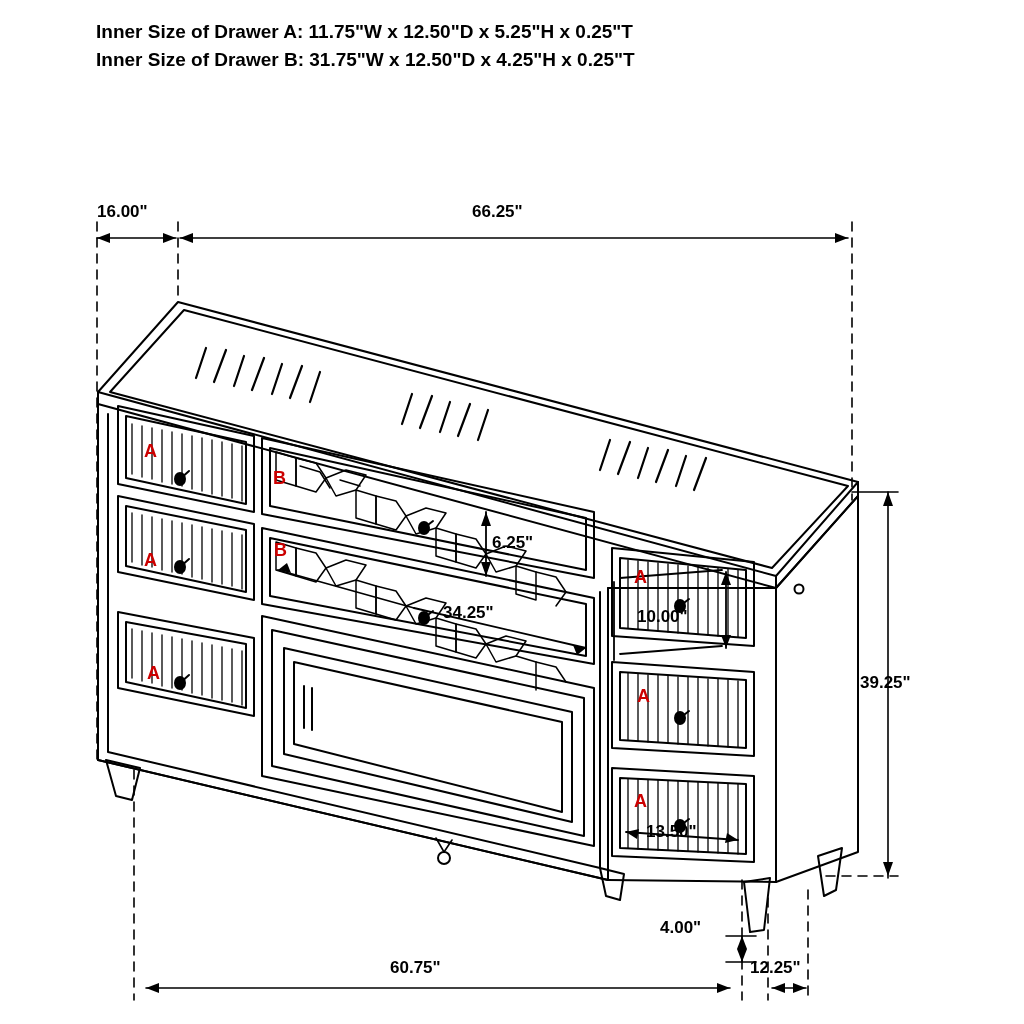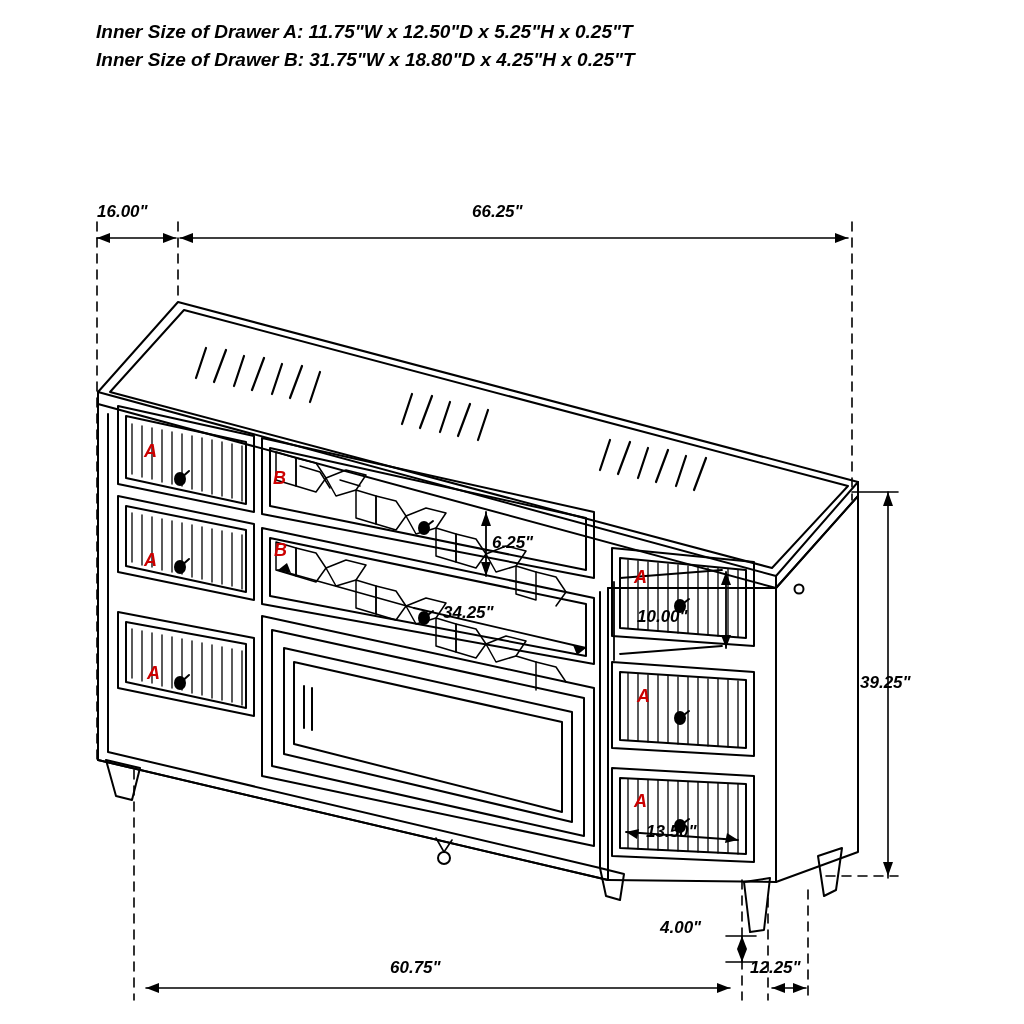--- a/index.html
+++ b/index.html
@@ -11,21 +11,20 @@
     width: 1024px;
     height: 1024px;
     font-family: "Liberation Sans", sans-serif;
     position: relative;
     overflow: hidden;
   }
   #stage {
     position: relative;
     width: 1024px;
     height: 1024px;
-    font-style: italic;
   }
   .header-note {
     position: absolute;
     left: 96px;
     top: 18px;
     font-size: 19px;
     font-weight: bold;
     color: #000;
     line-height: 1.45;
     white-space: nowrap;
@@ -54,21 +53,21 @@
     white-space: nowrap;
   }
 </style>
 </head>
 <body>
 
 <div id="stage">
 
   <div class="header-note">
     <div>Inner Size of Drawer A: 11.75"W x 12.50"D x 5.25"H x 0.25"T</div>
-    <div>Inner Size of Drawer B: 31.75"W x 18.80"D x 4.25"H x 0.25"T</div>
+    <div>Inner Size of Drawer B: 31.75"W x 12.50"D x 4.25"H x 0.25"T</div>
   </div>
 
   <svg class="diagram" viewBox="0 0 1024 1024">
     <g fill="none" stroke="#000" stroke-width="2" stroke-linejoin="round" stroke-linecap="round">
 
       <g stroke-width="1.6">
 
         <path d="M97,222 L97,760" stroke-dasharray="9 7"></path>
         <path d="M178,222 L178,302" stroke-dasharray="9 7"></path>
         <path d="M852,222 L852,500" stroke-dasharray="9 7"></path>

